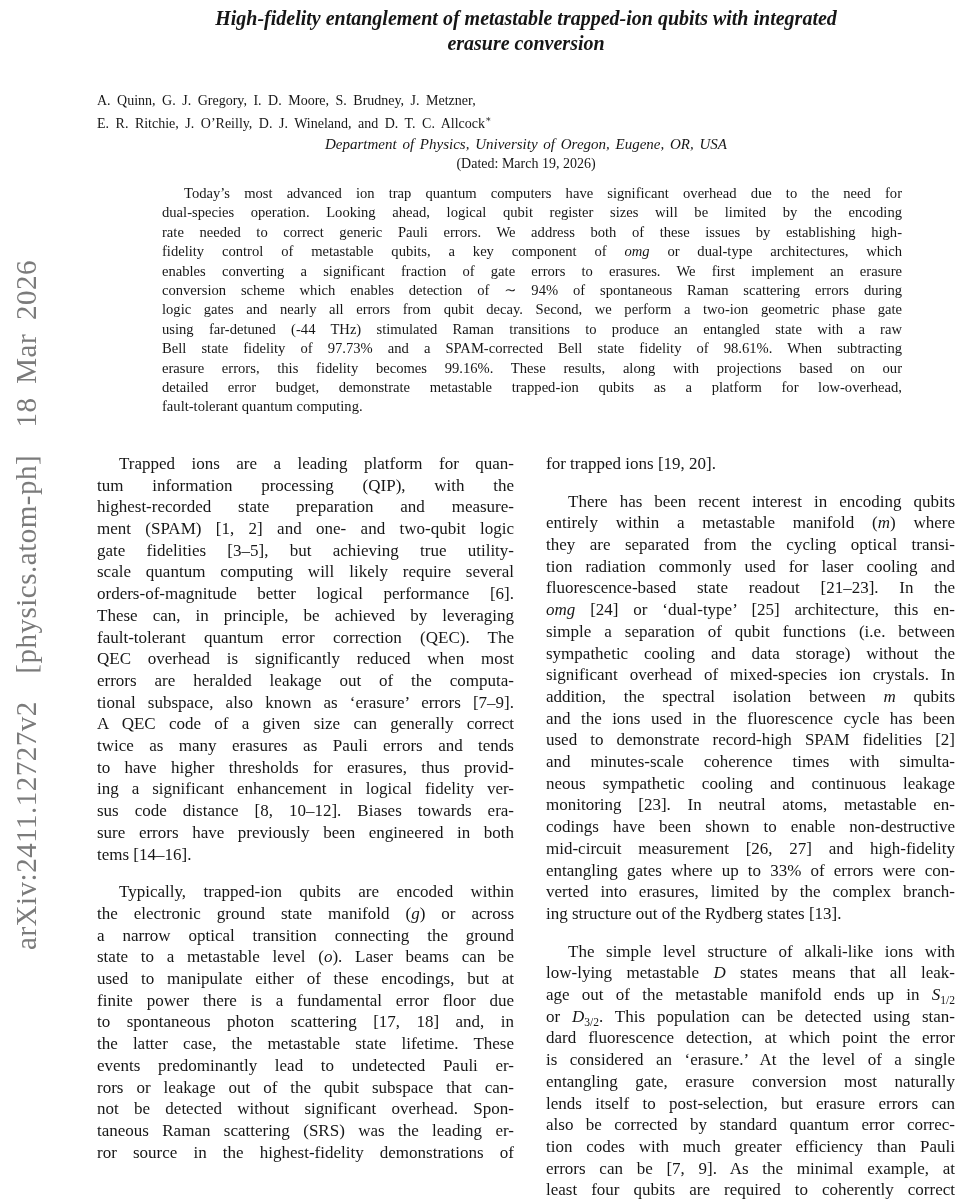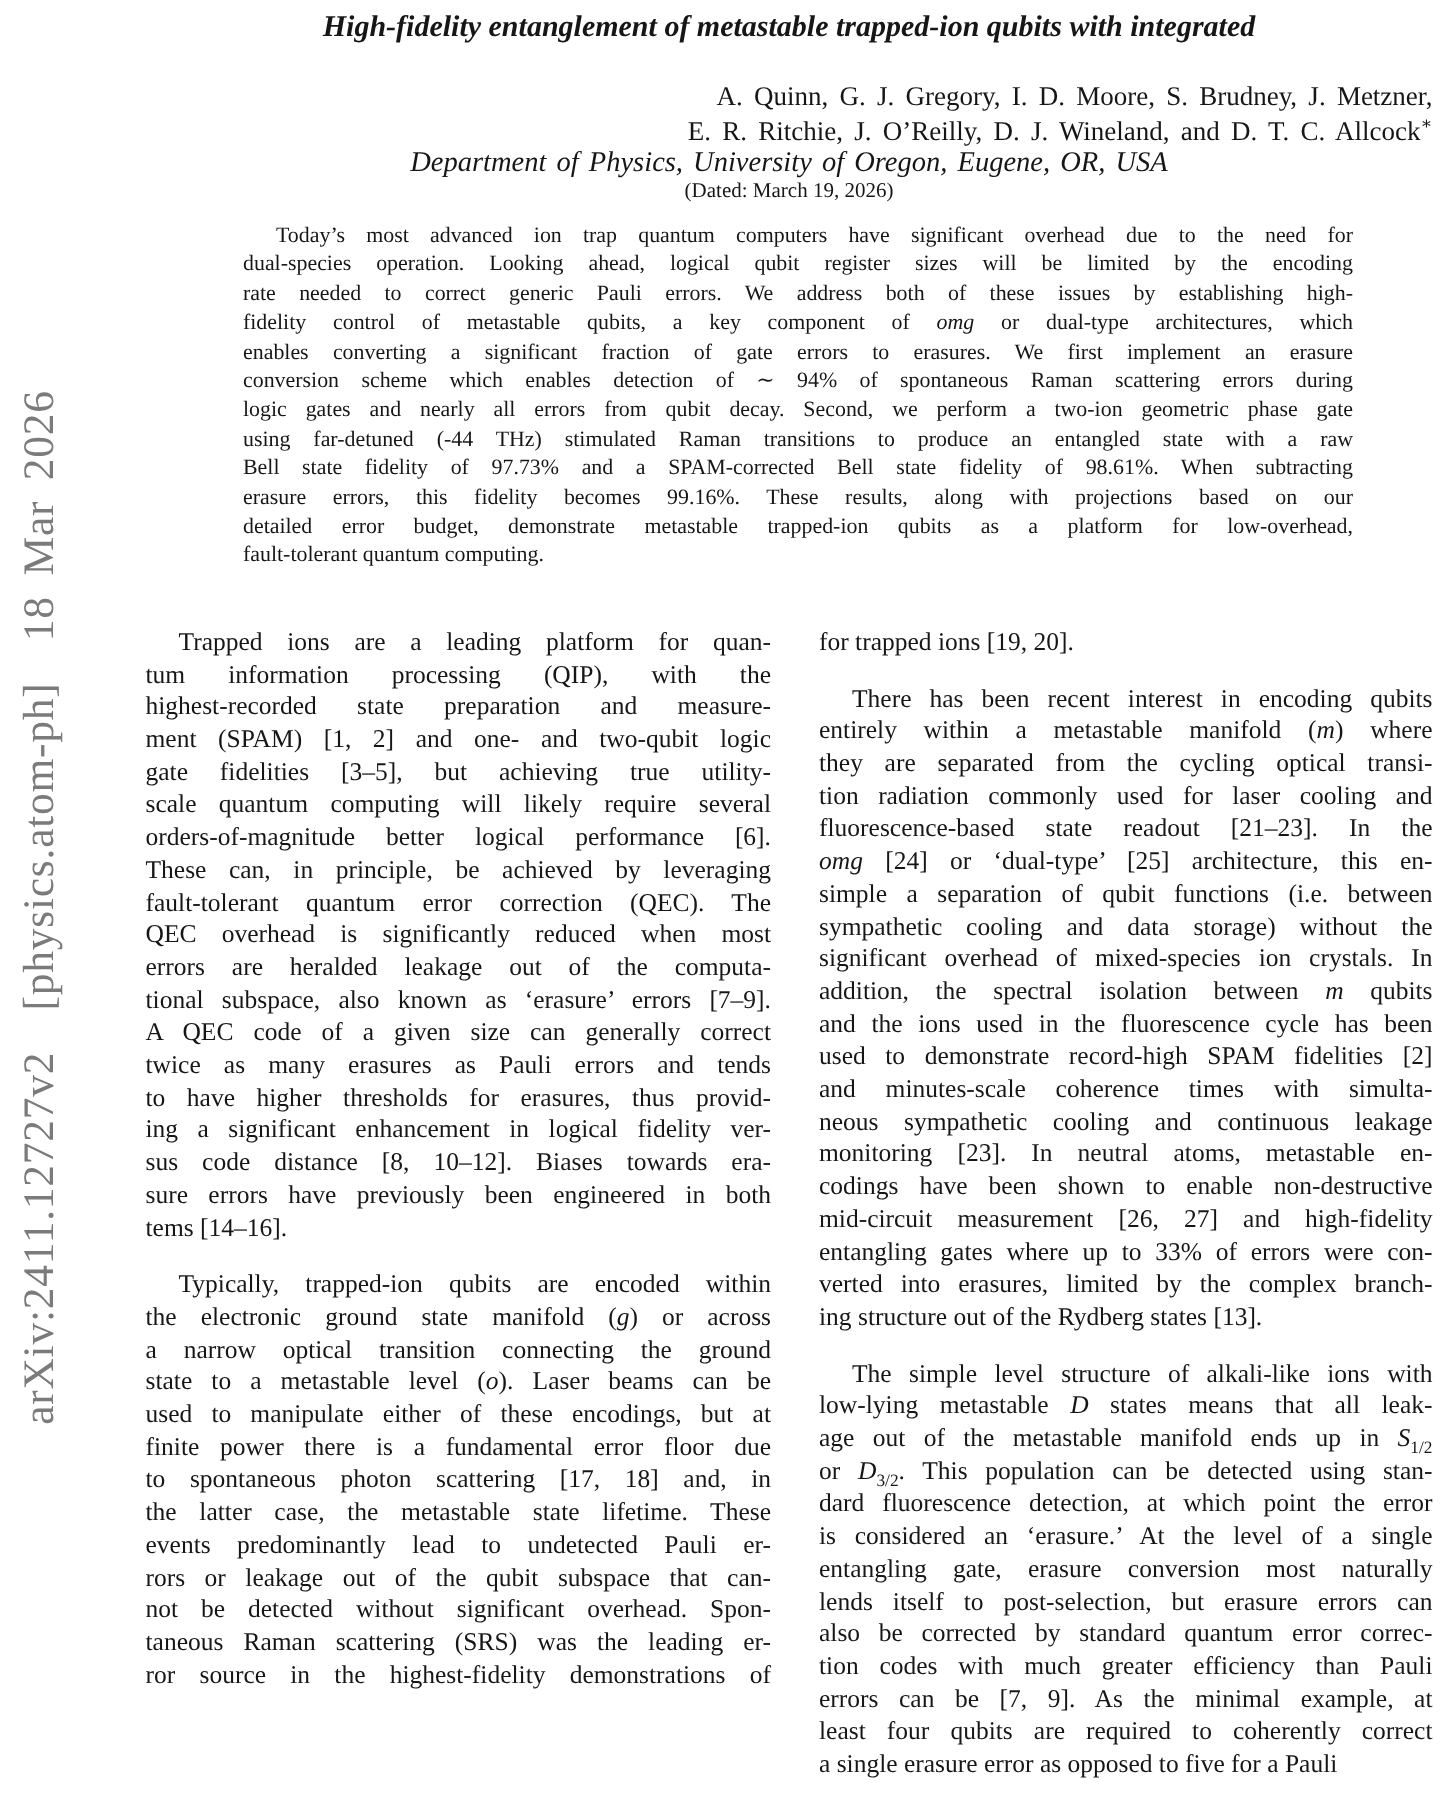--- a/index.html
+++ b/index.html
@@ -29,30 +29,30 @@
   }
   .title{
     margin-top:6px;
     text-align:center;
     font-weight:bold;
     font-size:20px;
     line-height:25px;
     font-style:italic;
   }
   .authors{
-    margin-top:22px;
-    text-align:right;
-    font-size:18px;
+    margin-top:33px;
+    text-align:left;
+    font-size:14px;
     line-height:23px;
     word-spacing:3px;
   }
   .affiliation{
     text-align:center;
     font-style:italic;
-    font-size:19px;
+    font-size:15px;
     line-height:19px;
     word-spacing:2px;
   }
   .dateline{
     text-align:center;
     font-size:14px;
     line-height:19px;
   }
   .abstract{
     margin-left:65px;
@@ -86,20 +86,21 @@
 <body>
 
 <div class="page">
 
   <div class="arxiv-watermark">arXiv:2411.12727v2  [physics.atom-ph]  18 Mar 2026</div>
 
   <div class="content">
 
     <div class="title">
       <div>High-fidelity entanglement of metastable trapped-ion qubits with integrated</div>
+      <div>erasure conversion</div>
     </div>
 
     <div class="authors">
       <div>A. Quinn, G. J. Gregory, I. D. Moore, S. Brudney, J. Metzner,</div>
       <div>E. R. Ritchie, J. O’Reilly, D. J. Wineland, and D. T. C. Allcock<sup>∗</sup></div>
     </div>
 
     <div class="affiliation">Department of Physics, University of Oregon, Eugene, OR, USA</div>
 
     <div class="dateline">(Dated: March 19, 2026)</div>

